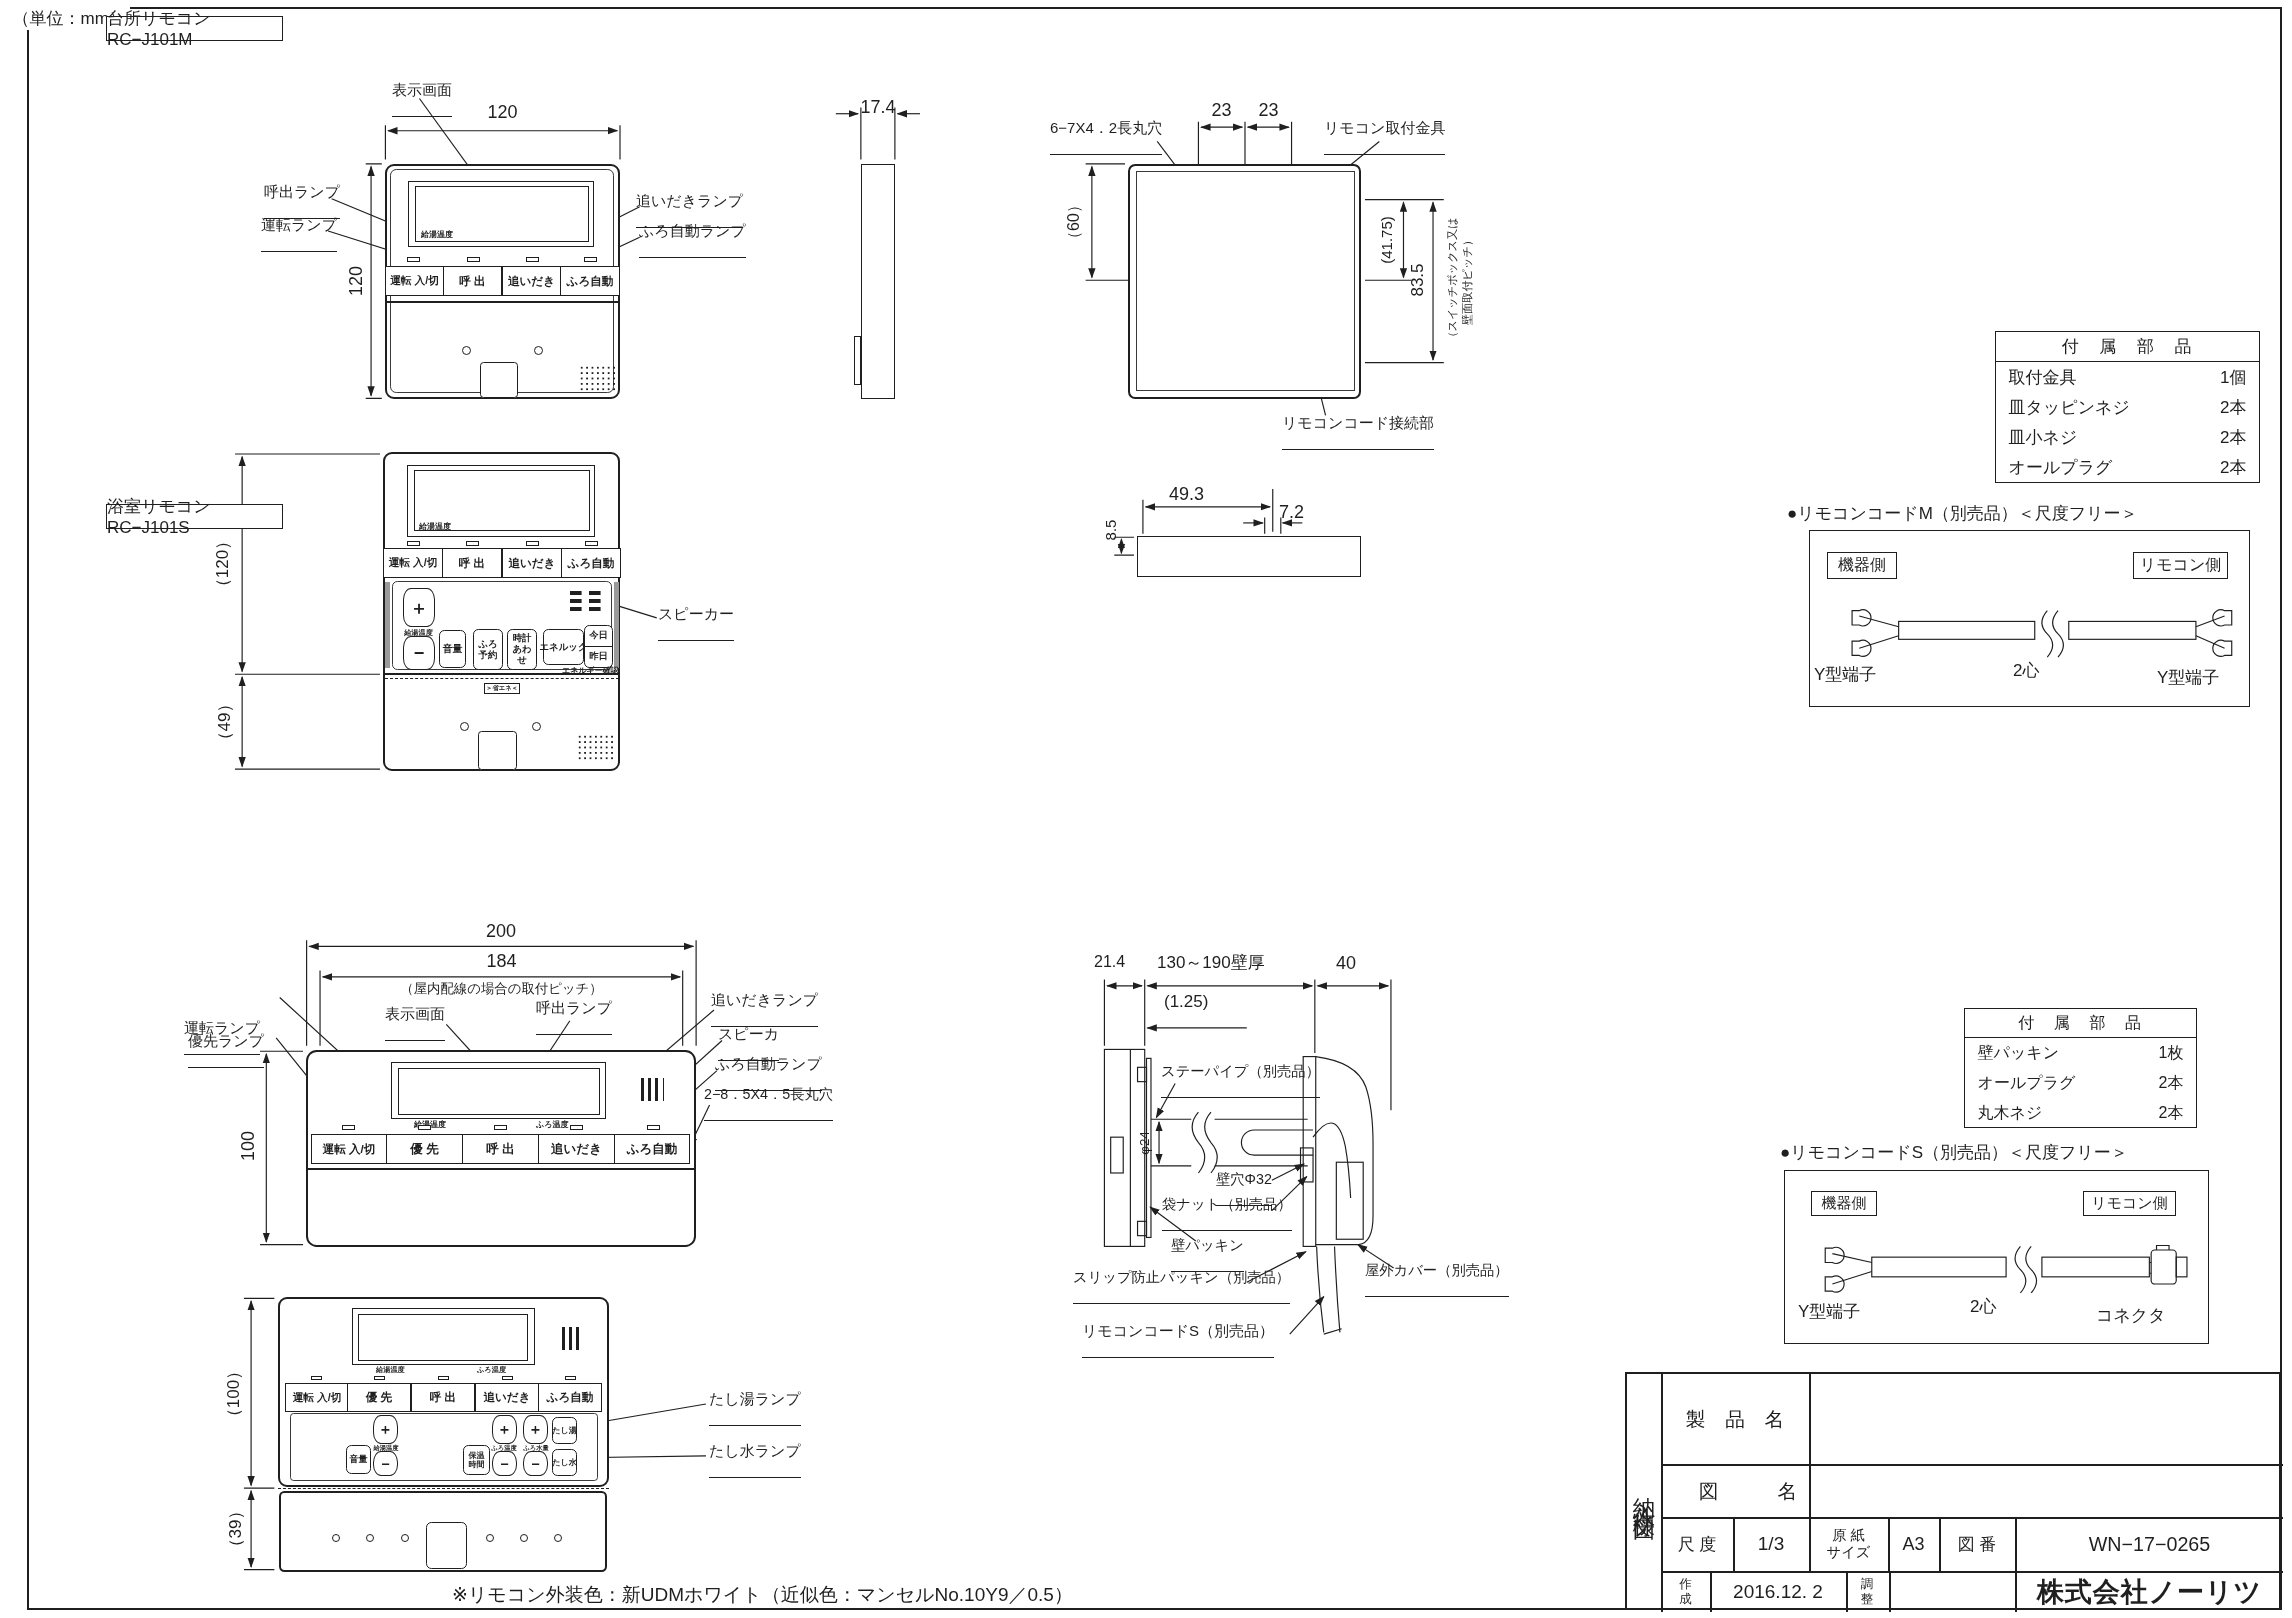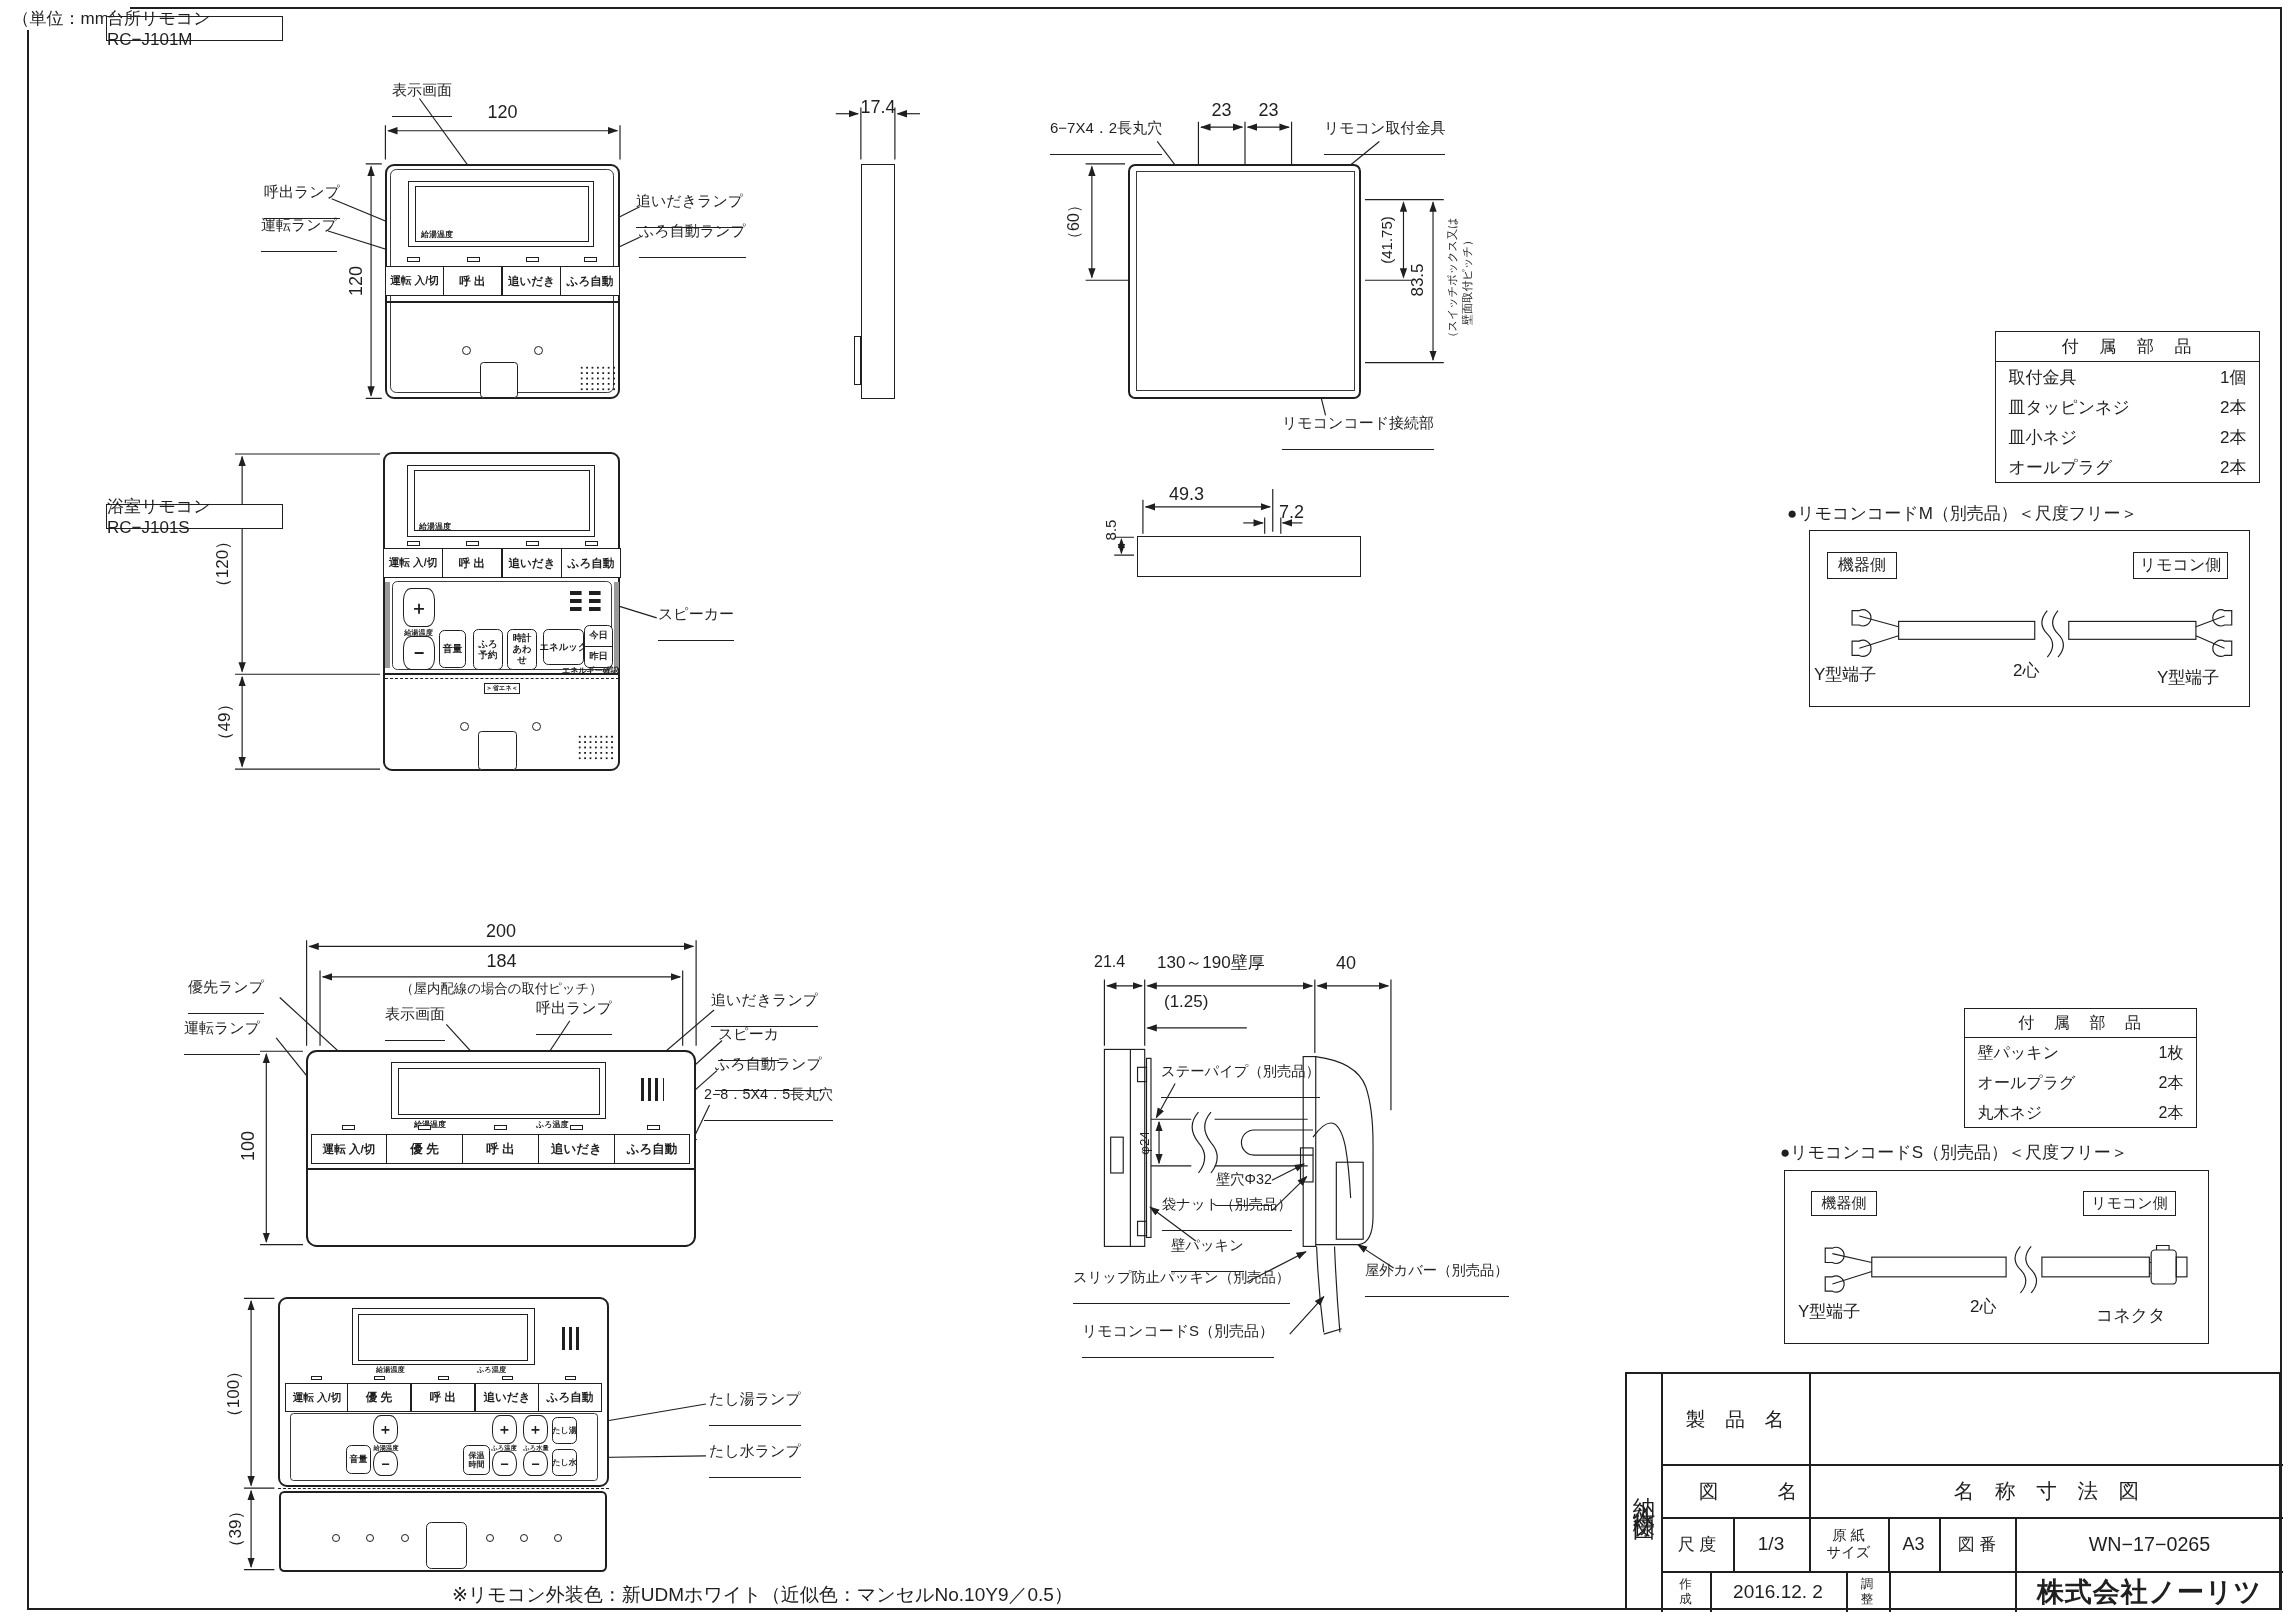--- a/index.html
+++ b/index.html
@@ -335,21 +335,21 @@
 <div class="abs btn" style="left:311px;top:1134px;width:76px;height:30px;font-size:11.6px">運転 入/切</div>
 <div class="abs btn" style="left:386px;top:1134px;width:77px;height:30px;font-size:12.5px">優 先</div>
 <div class="abs btn" style="left:462px;top:1134px;width:77px;height:30px;font-size:12.5px">呼 出</div>
 <div class="abs btn" style="left:538px;top:1134px;width:77px;height:30px;font-size:12.5px">追いだき</div>
 <div class="abs btn" style="left:614px;top:1134px;width:76px;height:30px;font-size:12.5px">ふろ自動</div>
 <div class="abs hline" style="left:306px;top:1168px;width:390px;height:1.8px"></div>
 <div class="abs dim ctr" style="left:306px;top:921px;width:390px">200</div>
 <div class="abs dim ctr" style="left:320px;top:951px;width:363px">184</div>
 <div class="abs ctr" style="left:320px;top:980px;width:363px;font-size:13.4px">（屋内配線の場合の取付ピッチ）</div>
 <div class="abs dim rotc" style="left:211px;top:1137px;width:72px;height:18px">100</div>
-<div class="abs lbl ul" style="left:188px;top:978px">優先ランプ</div>
+<div class="abs lbl ul" style="left:188px;top:1032px">優先ランプ</div>
 <div class="abs lbl ul" style="left:184px;top:1019px">運転ランプ</div>
 <div class="abs lbl ul" style="left:385px;top:1005px">表示画面</div>
 <div class="abs lbl ul" style="left:536px;top:999px">呼出ランプ</div>
 <div class="abs lbl ul" style="left:711px;top:991px">追いだきランプ</div>
 <div class="abs lbl ul" style="left:718px;top:1025px">スピーカ</div>
 <div class="abs lbl ul" style="left:715px;top:1055px">ふろ自動ランプ</div>
 <div class="abs lbl16 ul" style="left:704px;top:1085px">2−8．5X4．5長丸穴</div>
 
 <div class="abs dim" style="left:1094px;top:953px;font-size:16px">21.4</div>
 <div class="abs dim" style="left:1157px;top:951px;font-size:17px">130～190壁厚</div>
@@ -442,21 +442,20 @@
   <div class="abs vline" style="left:106px;top:143px;width:1.8px;height:54px"></div>
   <div class="abs vline" style="left:261px;top:143px;width:1.8px;height:54px"></div>
   <div class="abs vline" style="left:312px;top:143px;width:1.8px;height:54px"></div>
   <div class="abs vline" style="left:388px;top:143px;width:1.8px;height:95px"></div>
   <div class="abs vline" style="left:83px;top:197px;width:1.8px;height:41px"></div>
   <div class="abs vline" style="left:219px;top:197px;width:1.8px;height:41px"></div>
   <div class="abs vline" style="left:262px;top:197px;width:1.8px;height:41px"></div>
   <div class="abs ctr vtext" style="left:0;top:0;width:34px;height:238px;font-size:22.4px;letter-spacing:5.4px">納入仕様図</div>
   <div class="abs ctr" style="left:34px;top:0;width:148px;height:90px;font-size:19.7px">製　品　名</div>
   <div class="abs ctr" style="left:34px;top:90px;width:174px;height:54px;font-size:19.7px">図　　　名</div>
-  <div class="abs ctr" style="left:182px;top:90px;width:475px;height:54px;font-size:20.6px">名　称　寸　法　図</div>
   <div class="abs ctr" style="left:34px;top:143px;width:72px;height:54px;font-size:17px">尺 度</div>
   <div class="abs ctr" style="left:106px;top:143px;width:76px;height:54px;font-size:19px">1/3</div>
   <div class="abs ctr pre" style="left:182px;top:143px;width:79px;height:54px;font-size:14.3px;line-height:1.2">原 紙
 サイズ</div>
   <div class="abs ctr" style="left:261px;top:143px;width:51px;height:54px;font-size:18px">A3</div>
   <div class="abs ctr" style="left:312px;top:143px;width:76px;height:54px;font-size:17px">図 番</div>
   <div class="abs ctr" style="left:388px;top:143px;width:269px;height:54px;font-size:19.7px">WN−17−0265</div>
   <div class="abs ctr pre" style="left:34px;top:197px;width:49px;height:41px;font-size:12.5px;line-height:1.15">作
 成</div>
   <div class="abs ctr" style="left:83px;top:197px;width:136px;height:41px;font-size:19px">2016.12. 2</div>

